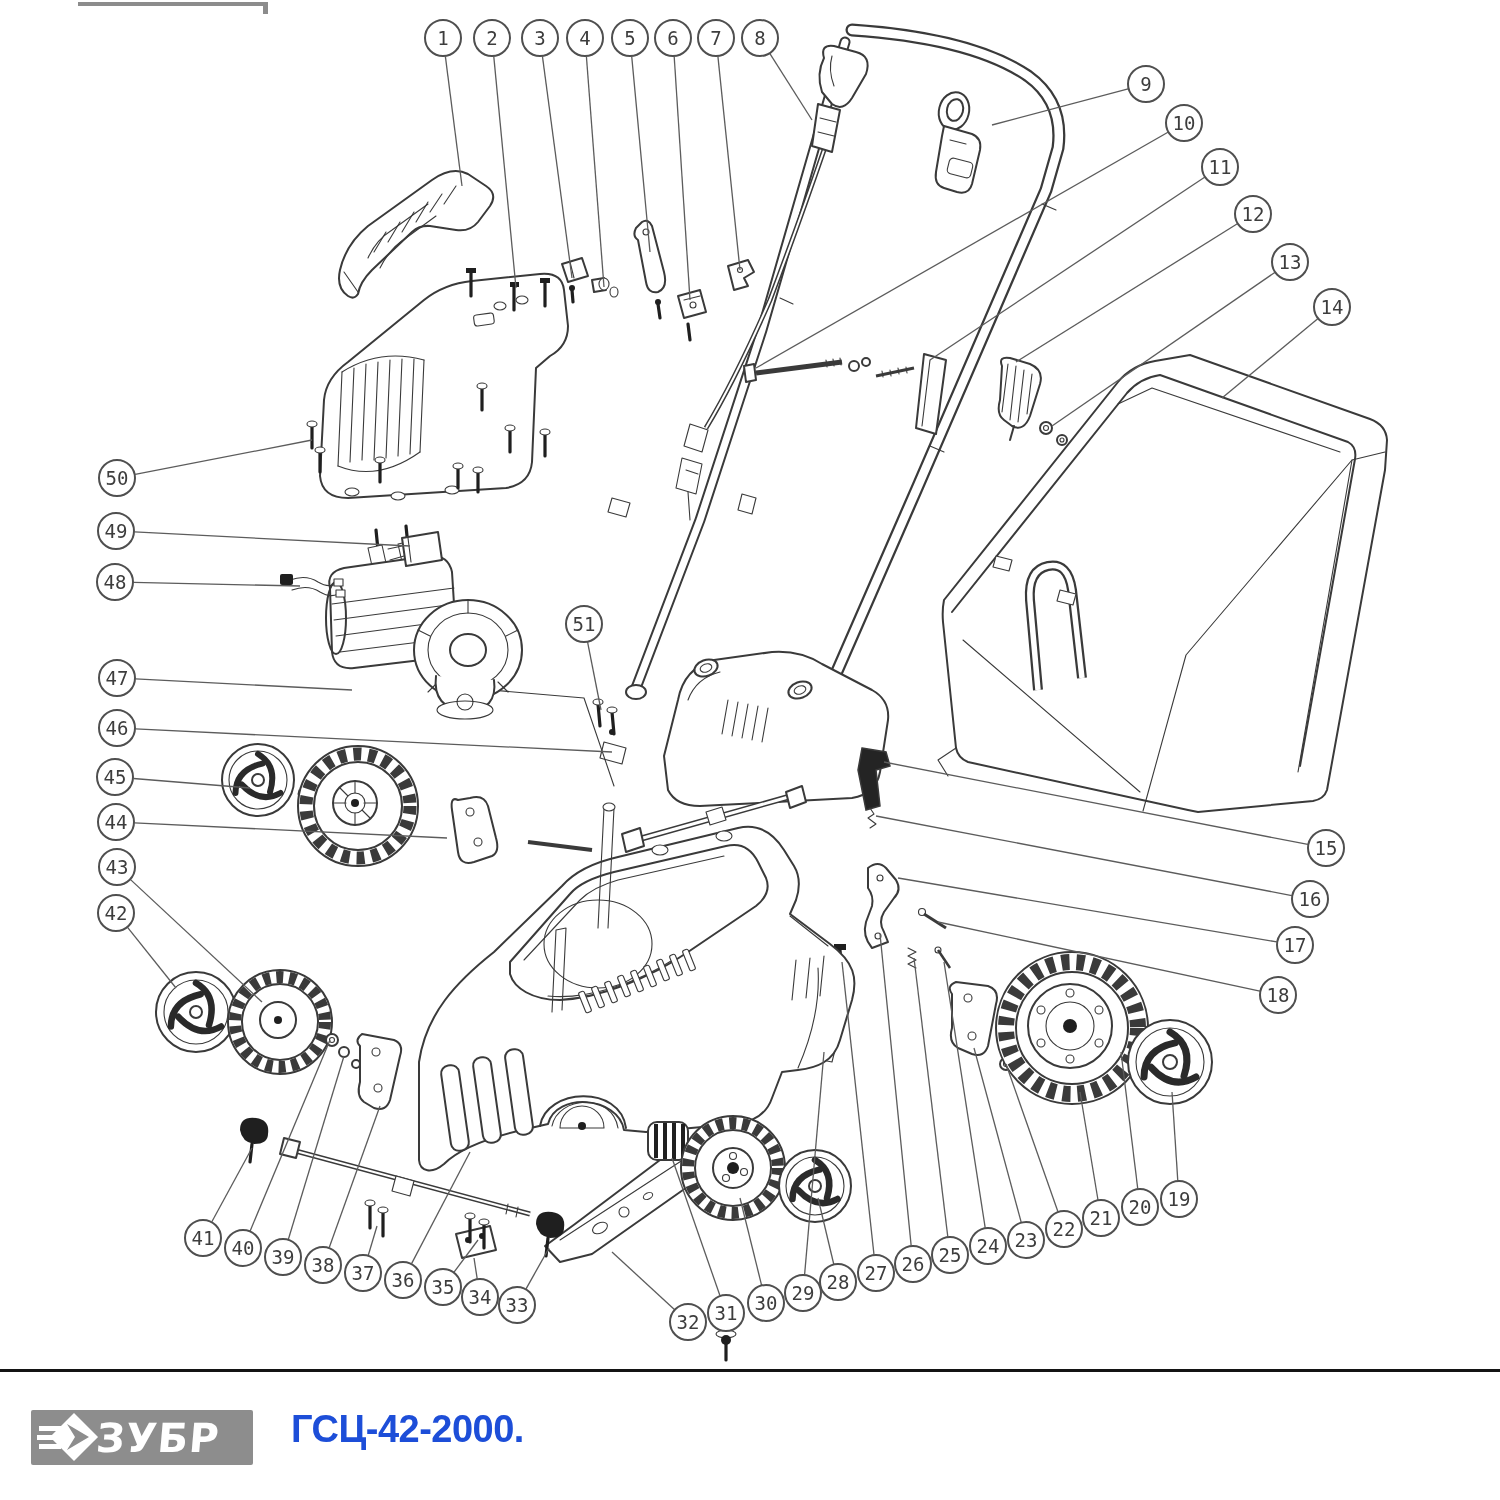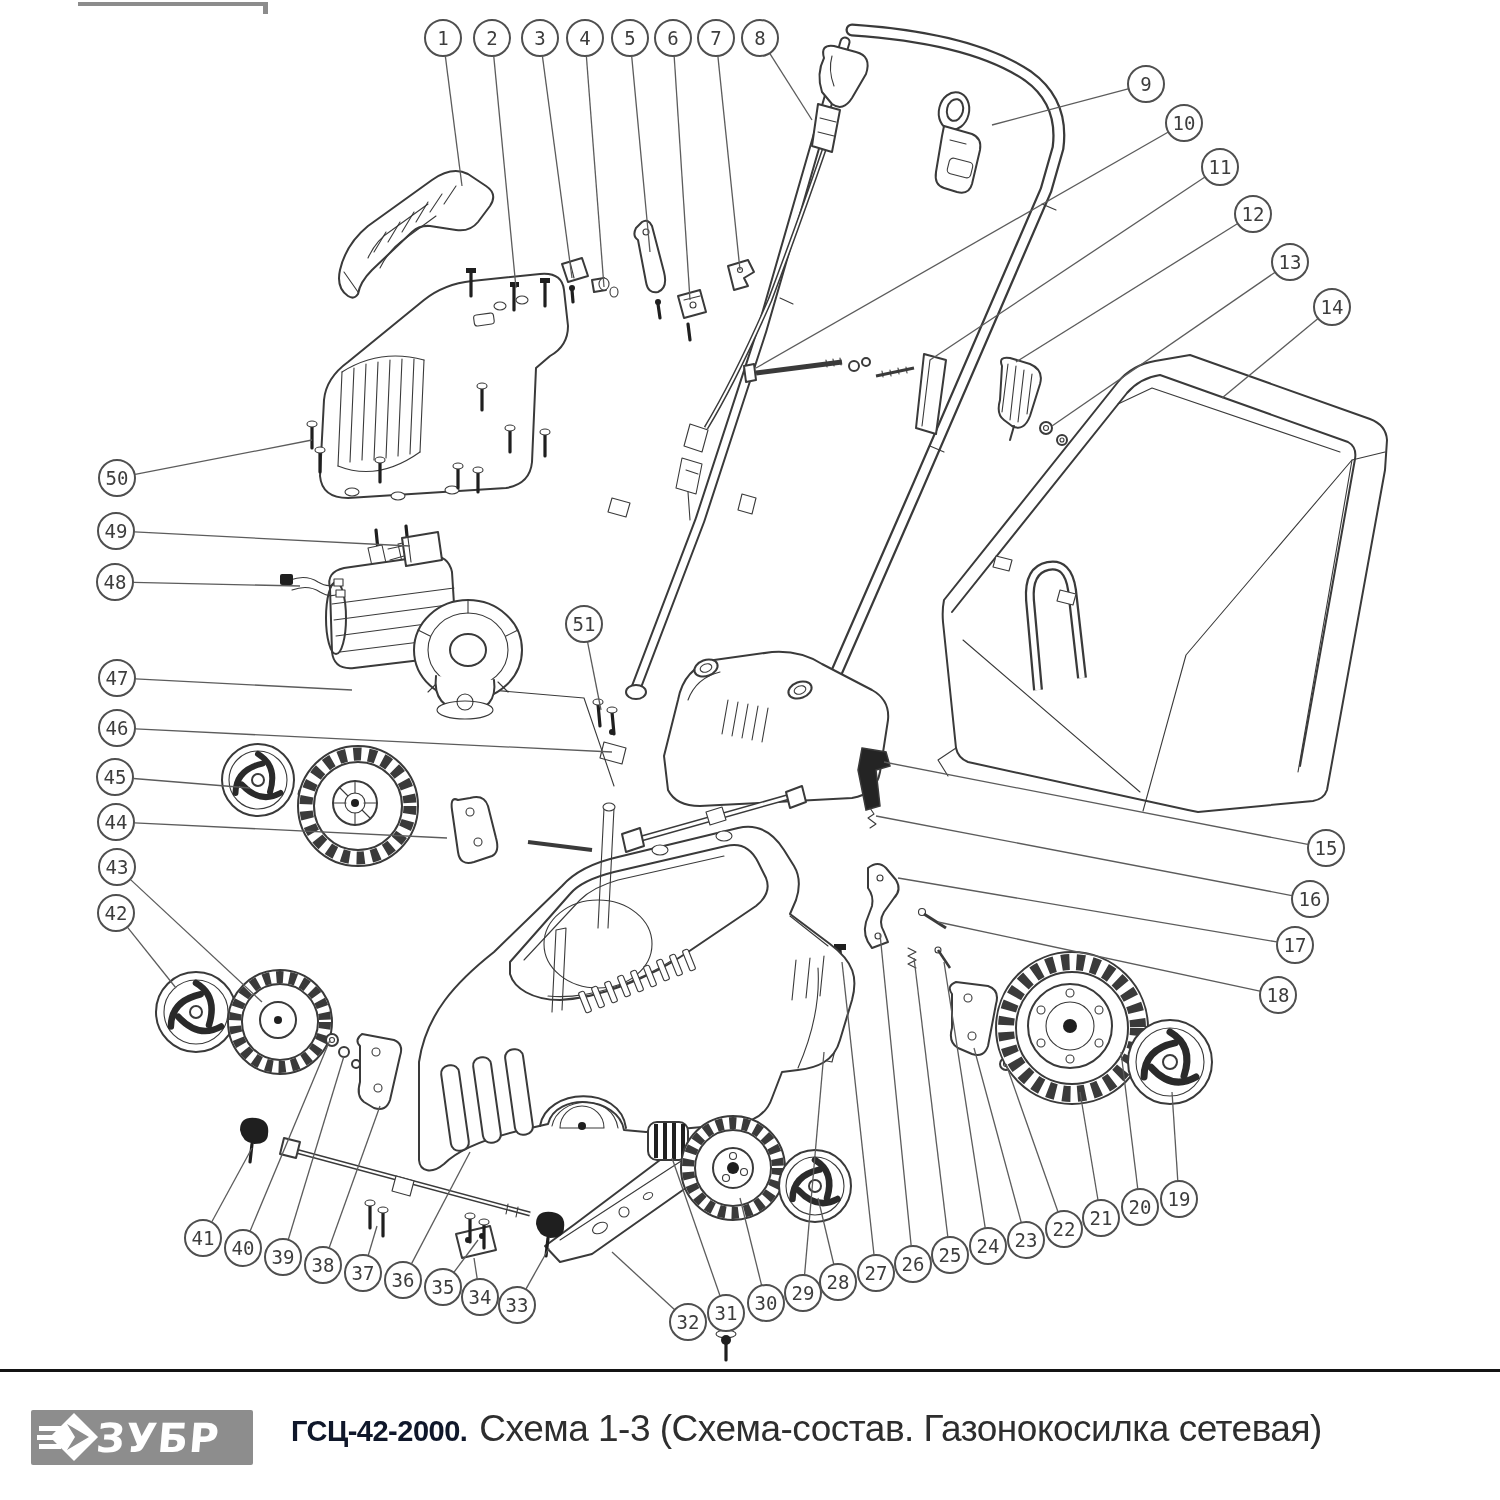--- a/index.html
+++ b/index.html
@@ -15,21 +15,21 @@
   .leader{stroke:#5c5c5c;stroke-width:1.3;fill:none}
   .balloon{fill:#ffffff;stroke:#4f4f4f;stroke-width:2}
   .balloon-num{font-family:"DejaVu Sans Mono",monospace;font-size:19px;fill:#3d3d3d;
                text-anchor:middle;}
   
   .separator{position:absolute;left:0;top:1369px;width:1500px;height:3px;background:#141414;}
   .footer{position:absolute;left:0;top:1372px;width:1500px;height:128px;background:#fff;}
   .logo{position:absolute;left:31px;top:38px;width:222px;height:55px;}
   .title{position:absolute;left:291px;top:36px;height:60px;display:flex;align-items:baseline;
          white-space:nowrap;}
-  .model{font-size:29px;font-weight:700;color:#0f172a;letter-spacing:-0.5px;}
+  .model{font-size:38px;font-weight:700;color:#1d4ed8;letter-spacing:-0.5px;}
   .subtitle{font-size:37px;font-weight:400;color:#2e2e2e;margin-left:12px;letter-spacing:-0.5px;}
   .artifact{position:absolute;background:#8c8c8c;}
 </style>
 </head>
 <body>
 
 <div class="stage">
 
   <div class="artifact" style="left:78px;top:2px;width:190px;height:4px"></div>
   <div class="artifact" style="left:263px;top:2px;width:5px;height:12px"></div>
@@ -664,16 +664,15 @@
           <rect x="6" y="25" width="24" height="5" fill="#fff"></rect>
           <rect x="8" y="34" width="22" height="5" fill="#fff"></rect>
           <rect x="26" y="10" width="34" height="34" fill="#fff" transform="rotate(45 43 27)"></rect>
           <path d="M36,14 L58,27 L36,40 L44,27 Z" fill="#8d8d8d"></path>
         </g>
         <text x="68" y="42" font-family="DejaVu Sans, Liberation Sans, sans-serif" font-size="40" font-weight="bold" fill="#ffffff" letter-spacing="1" transform="skewX(-5)">ЗУБР</text>
       </svg>
     </div>
     <div class="title">
       <span class="model">ГСЦ-42-2000.</span>
-      <span class="subtitle">Схема 1-3 (Схема-состав. Газонокосилка сетевая)</span>
     </div>
   </div>
 </div>
 
 </body></html>

